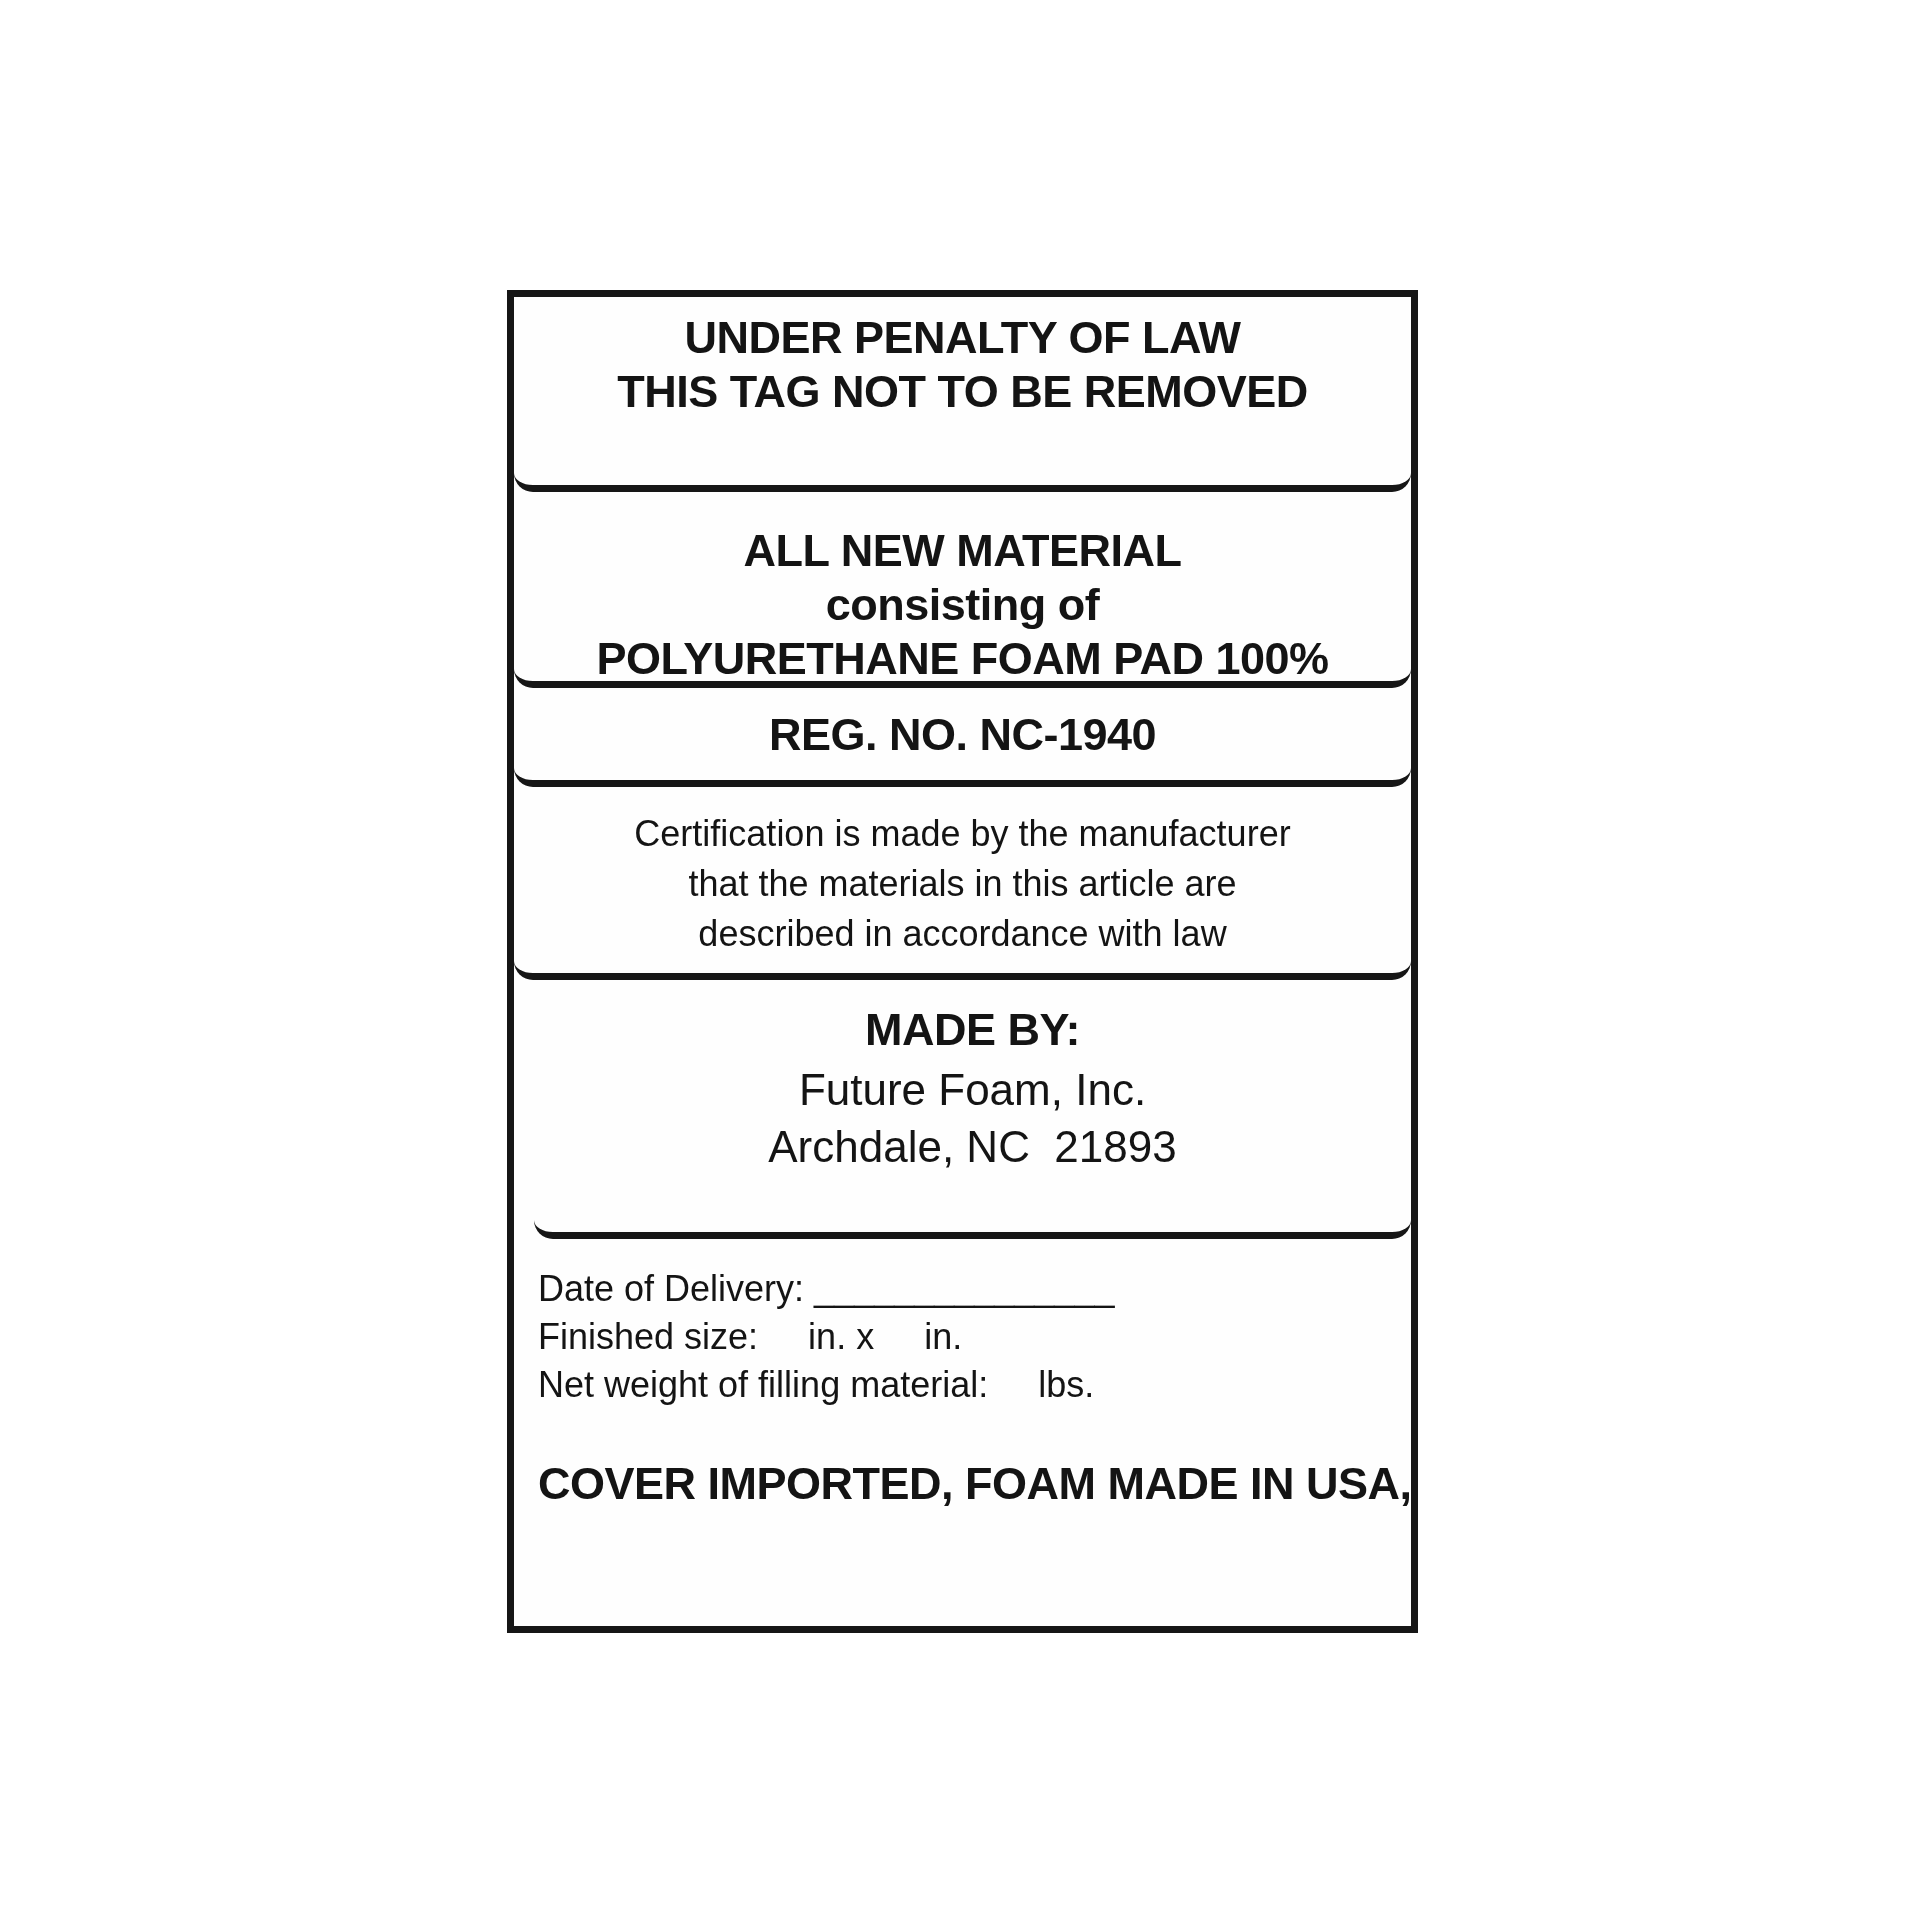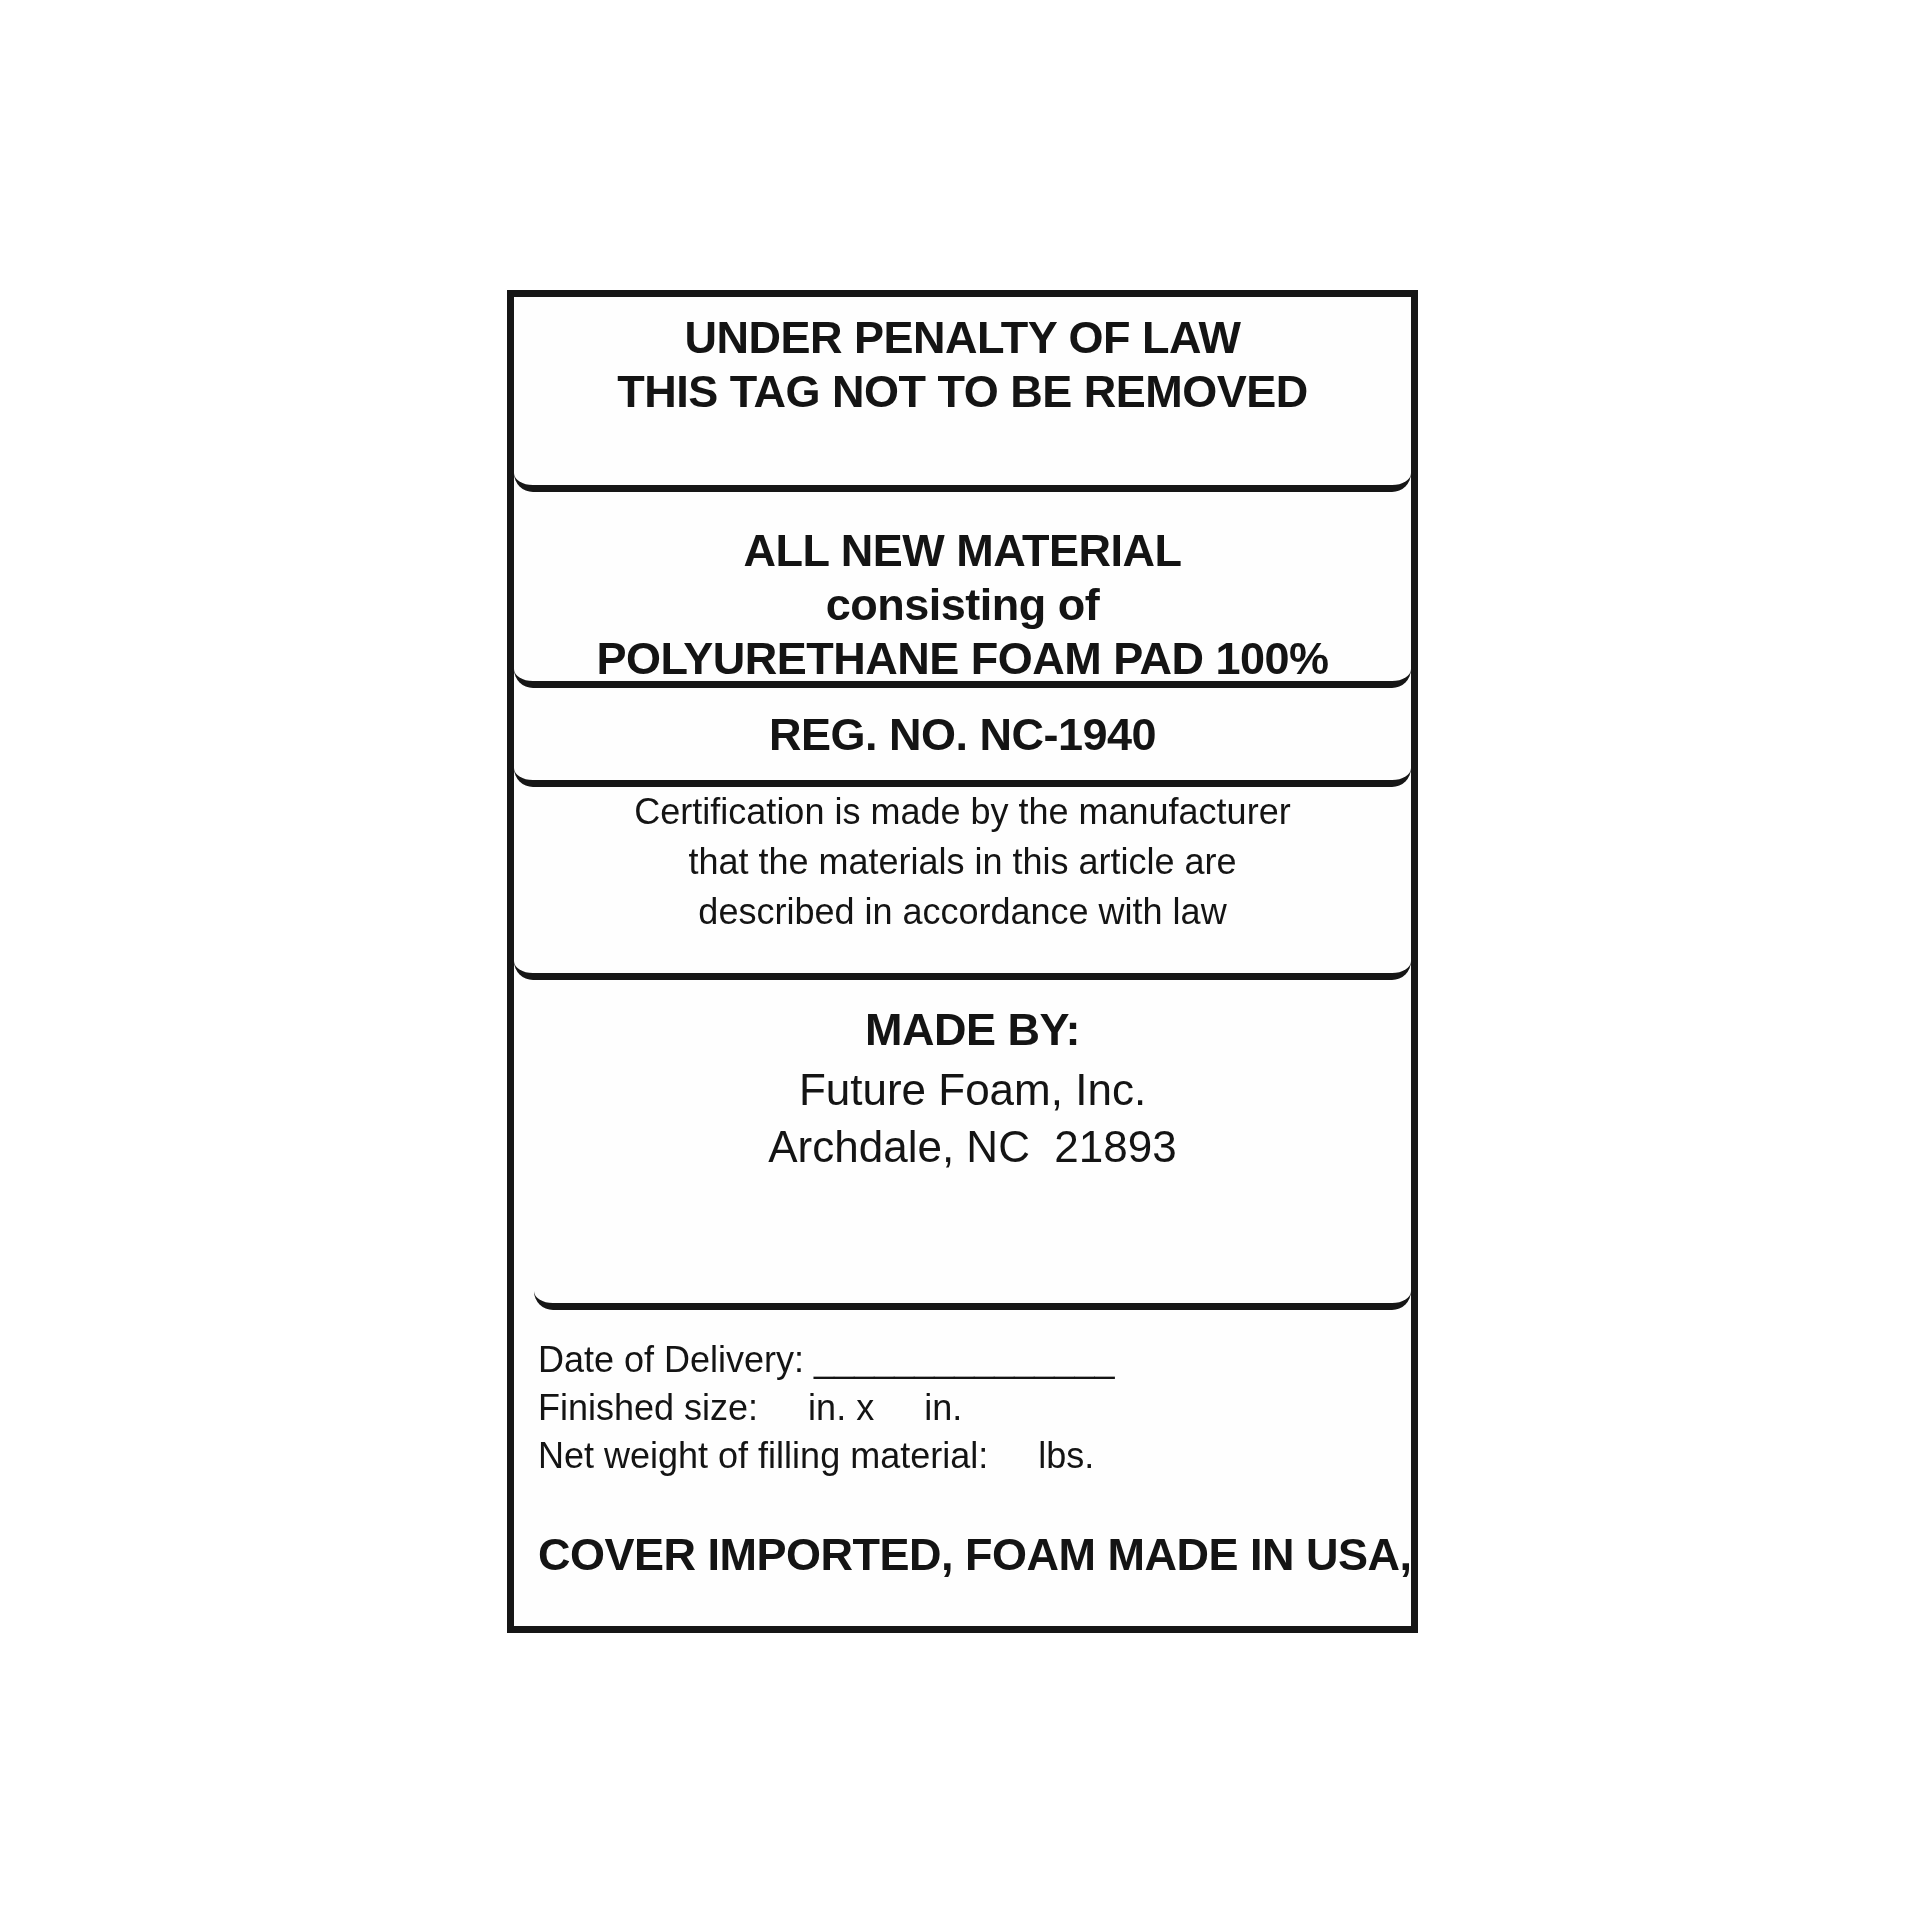--- a/index.html
+++ b/index.html
@@ -35,22 +35,22 @@
     border-bottom: 7px solid #161616;
     text-align: center;
     overflow: hidden;
     border-radius: 19px;
   }
   .sec:last-child { border-bottom: none; flex: 1; }
 
   .sec-penalty       { height: 195px; padding-top: 14px; }
   .sec-material      { height: 196px; padding-top: 32px; }
   .sec-reg           { height: 99px; padding-top: 20px; }
-  .sec-certification { height: 193px; }
-  .sec-madeby        { height: 330px; padding-top: 24px; margin-left: 20px; }
+  .sec-certification { height: 193px; padding-top: 22px; }
+  .sec-madeby        { height: 259px; padding-top: 24px; margin-left: 20px; }
   .sec-fillin        { text-align: left; padding: 26px 0 0 24px; }
 
   .bold-lg {
     font-weight: 700;
     font-size: 45px;
     line-height: 54px;
     letter-spacing: -0.5px;
     white-space: pre;
   }
   .reg-line {

